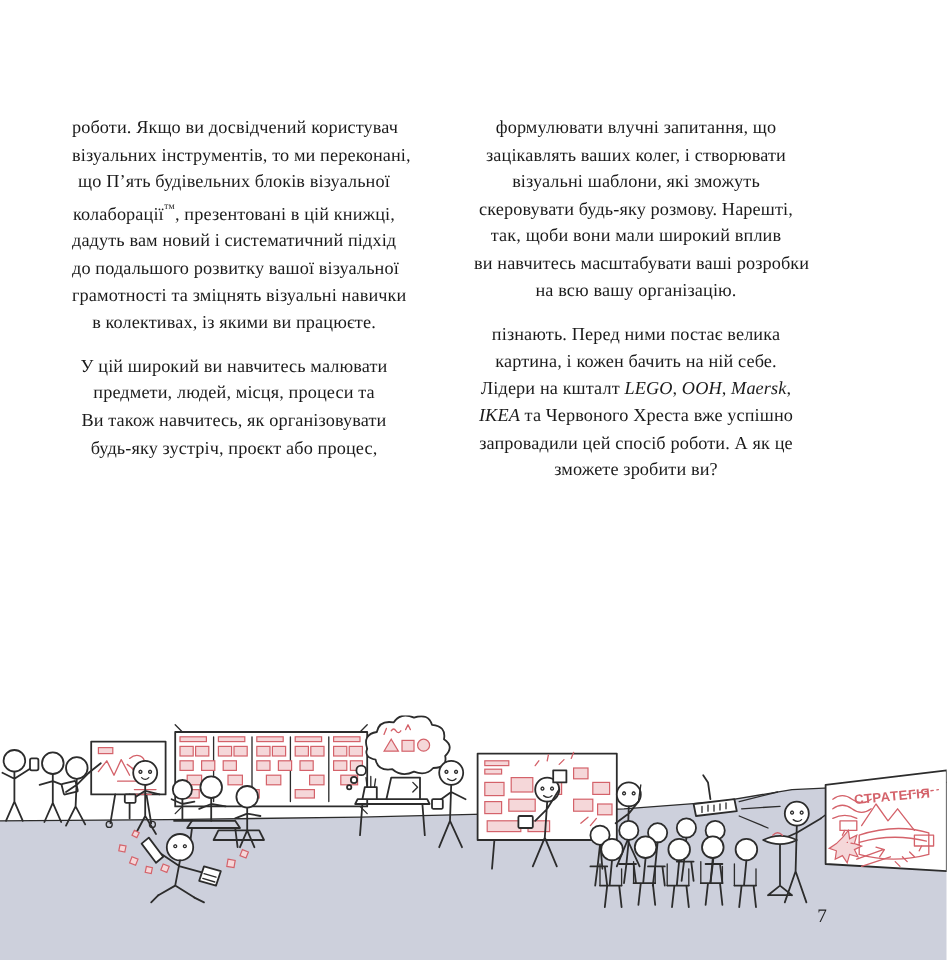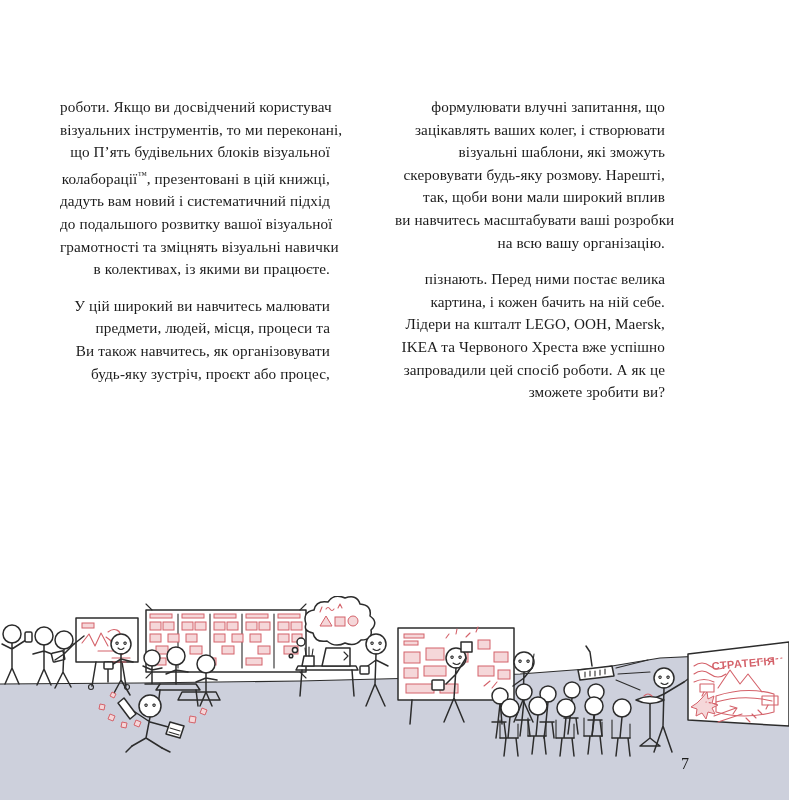--- a/index.html
+++ b/index.html
@@ -21,26 +21,26 @@
   .col{box-sizing:border-box;}
   .col-left{width:330px;padding:96px 0 0 60px;}
   .col-right{width:330px;padding:96px 0 0 60px;margin-left:5px;}
 
   .para{
     margin:0 0 14px 0;
     font-size:15.2px;
     line-height:22.6px;
     color:#1b1b1b;
     letter-spacing:.1px;
-    text-align:right;
+    text-align:center;
   }
   .para:last-child{margin-bottom:0;}
   .para .ln{display:block;white-space:nowrap;}
   .sup{font-size:9.5px;vertical-align:super;letter-spacing:0;}
-  .it{}
+  .it{font-style:italic;}
 
   
   .folio{
     position:absolute;left:681px;top:755px;
     font-size:16px;color:#1b1b1b;
     font-family:"Liberation Serif","DejaVu Serif",serif;
   }
 
   
   .illus{

